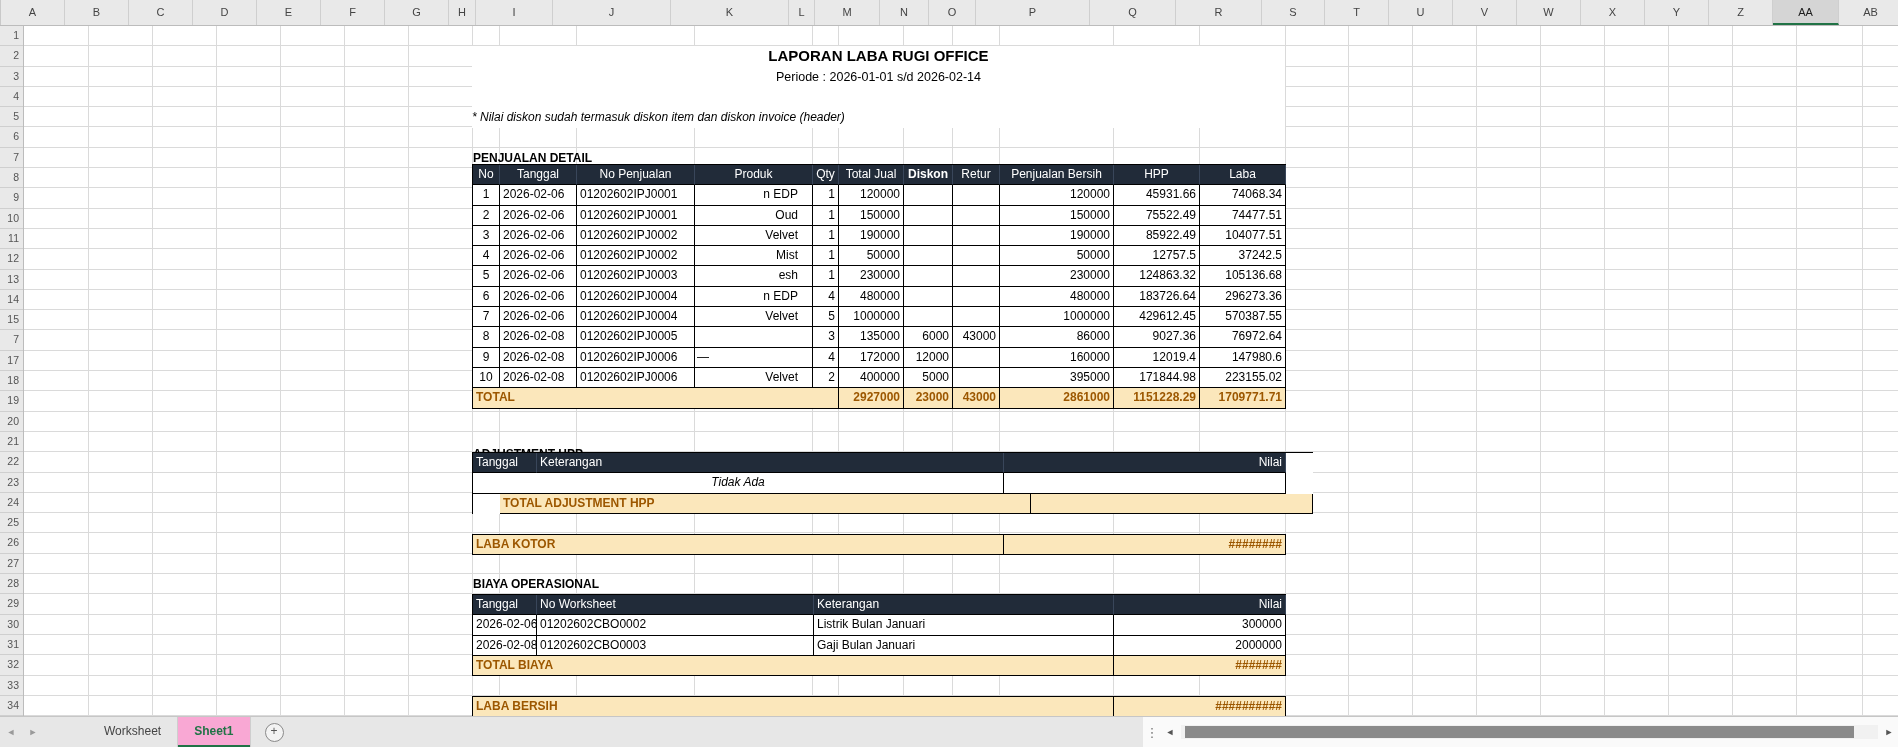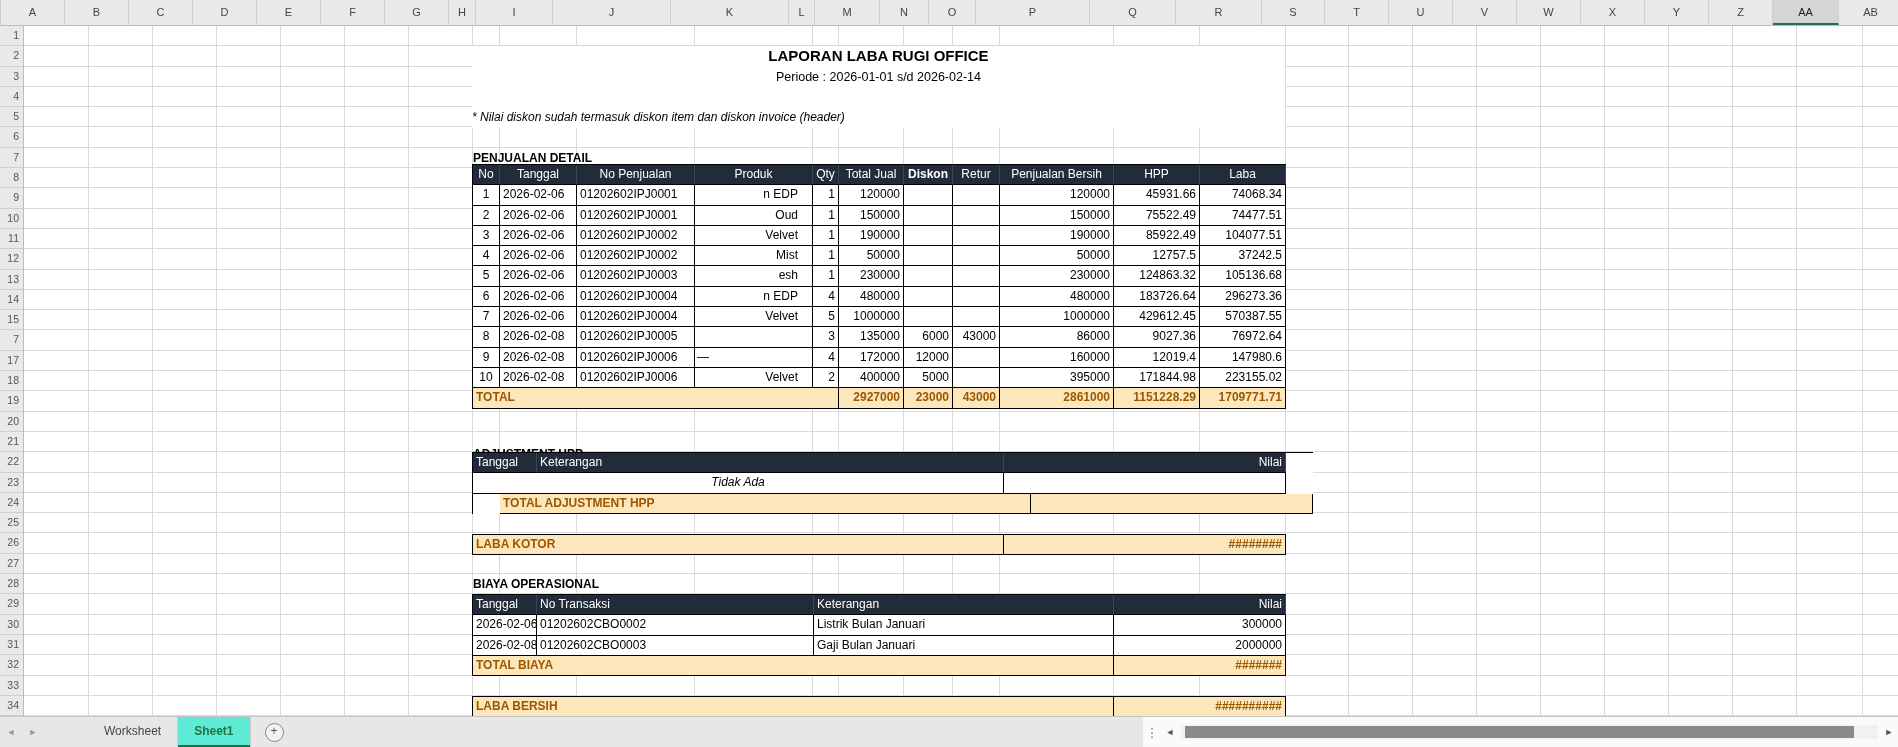--- a/index.html
+++ b/index.html
@@ -51,21 +51,21 @@
   #row-lk{left:472px;top:533.5px;}
   #tbl-biaya{left:472px;top:594px;}
   #row-lb{left:472px;top:695.9px;}
 
   
   #tabbar{position:absolute;left:0;top:716px;width:1898px;height:31px;background:#e7e7e7;
           border-top:1px solid #c6c6c6;box-sizing:border-box;display:flex;align-items:stretch;}
   .tabnav{width:22px;text-align:center;line-height:30px;font-size:9px;color:#9a9a9a;}
   #tabspacer{width:44px;}
   .sheettab{padding:0 16px;line-height:29px;font-size:12px;color:#444;border-right:1px solid #cecece;cursor:default;}
-  .sheettab.active{background:#5eead4;color:#217346;font-weight:bold;box-shadow:inset 0 -2px 0 #217346;}
+  .sheettab.active{background:#f9a8d4;color:#217346;font-weight:bold;box-shadow:inset 0 -2px 0 #217346;}
   #addsheet{margin:6px 0 0 14px;width:17px;height:17px;border:1px solid #8a8a8a;border-radius:50%;
             text-align:center;line-height:15px;font-size:12px;color:#555;background:#f3f3f3;}
   #scrollzone{position:absolute;right:0;top:0;width:755px;height:30px;display:flex;align-items:center;background:#fafafa;}
   #dots{width:18px;text-align:center;color:#777;font-size:13px;}
   .scrarrow{width:18px;text-align:center;color:#555;font-size:9px;}
   #track{flex:1;height:14px;background:#f1f1f1;position:relative;margin:0 2px;}
   #thumb{position:absolute;left:4px;top:1px;height:12px;width:96%;background:#8a8a8a;}
 </style>
 </head>
 <body>
@@ -351,21 +351,21 @@
     </div>
   <div class="xtable" id="row-lk">
       <div class="trow">
         <div class="tc tan al" style="width: 531px;">LABA KOTOR</div>
         <div class="tc tan ar" style="width: 282px;">########</div>
       </div>
     </div>
   <div class="xtable" id="tbl-biaya">
       <div class="trow">
         <div class="tc hd al" style="width: 64px;">Tanggal</div>
-        <div class="tc hd al" style="width: 277px;">No Transaksi</div>
+        <div class="tc hd al" style="width: 277px;">No Worksheet</div>
         <div class="tc hd al" style="width: 300px;">Keterangan</div>
         <div class="tc hd ar" style="width: 172px;">Nilai</div>
       </div>
       <div class="trow">
         <div class="tc al" style="width: 64px;">2026-02-06</div>
         <div class="tc al" style="width: 277px;">01202602CBO0002</div>
         <div class="tc al" style="width: 300px;">Listrik Bulan Januari</div>
         <div class="tc ar" style="width: 172px;">300000</div>
       </div>
       <div class="trow">

